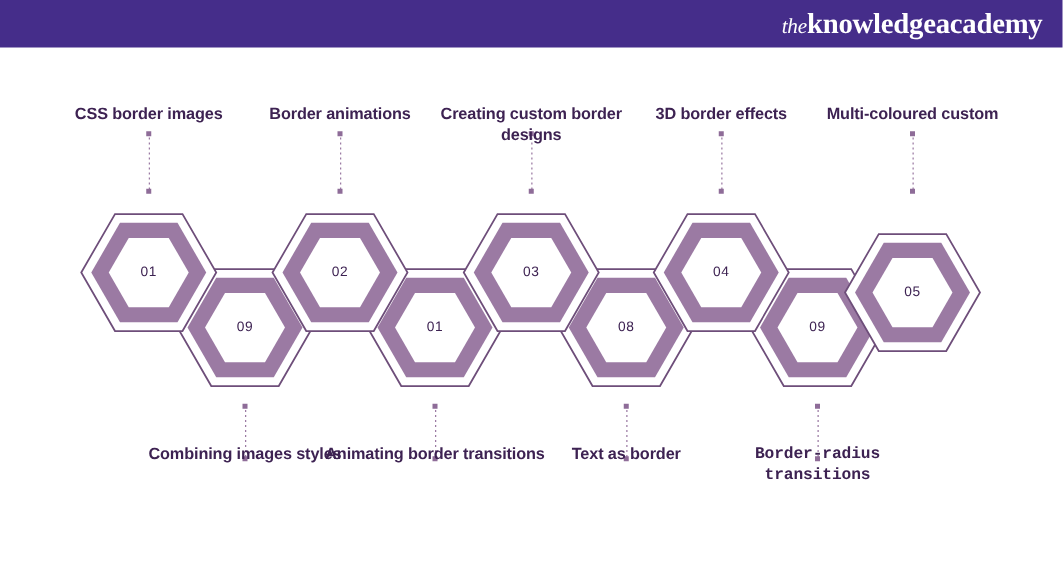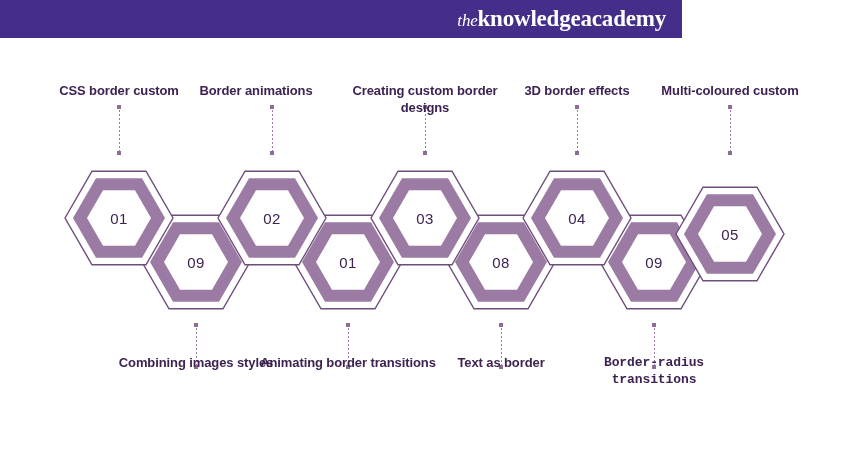--- a/index.html
+++ b/index.html
@@ -19,21 +19,21 @@
     width: 850px;
     height: 450px;
     background: #ffffff;
   }
 
   
   .header {
     position: absolute;
     left: 0;
     top: 0;
-    width: 682px;
+    width: 850px;
     height: 38px;
     background: #452D8A;
   }
   .logo {
     position: absolute;
     right: 16px;
     top: 5px;
     font-family: "Liberation Serif", serif;
     color: #ffffff;
     font-size: 22px;
@@ -88,21 +88,21 @@
   .hex-num {
     position: absolute;
     left: 0;
     top: 0;
     width: 110px;
     height: 124px;
     display: flex;
     align-items: center;
     justify-content: center;
     font-family: "Liberation Sans", sans-serif;
-    font-size: 15px;
+    font-size: 11px;
     font-weight: 400;
     color: #3D2252;
     letter-spacing: 0.4px;
     pointer-events: none;
   }
 
   
   .conn {
     position: absolute;
     width: 3px;
@@ -275,22 +275,22 @@
         <div class="hex-node" style="left: 654px; top: 224px; z-index: 2;">
           <svg viewBox="0 0 110 124">
             <polygon points="1.00,62.00 28.00,15.20 82.00,15.20 109.00,62.00 82.00,108.80 28.00,108.80" fill="#ffffff" stroke="#6E4E7A" stroke-width="1.4"></polygon>
             <polygon points="9.00,62.00 32.00,22.20 78.00,22.20 101.00,62.00 78.00,101.80 32.00,101.80" fill="#9B7AA3" stroke="none"></polygon>
             <polygon points="23.00,62.00 39.00,34.30 71.00,34.30 87.00,62.00 71.00,89.70 39.00,89.70" fill="#ffffff" stroke="none"></polygon>
           </svg>
           <div class="hex-num">09</div>
         </div>
       </div>
     <div class="label-layer" id="label-layer">
-        <div class="lbl lbl-top" style="left: 119px; top: 44px;">CSS border custom</div>
-        <div class="lbl lbl-top" style="left: 256px; top: 44px;">Border animations</div>
+        <div class="lbl lbl-top" style="left: 119px; top: 44px;">CSS border images</div>
+        <div class="lbl lbl-top" style="left: 272px; top: 44px;">Border animations</div>
         <div class="lbl lbl-top" style="left: 425px; top: 44px;">Creating custom border designs</div>
         <div class="lbl lbl-top" style="left: 577px; top: 44px;">3D border effects</div>
         <div class="lbl lbl-top" style="left: 730px; top: 44px;">Multi-coloured custom</div>
         <div class="lbl lbl-bot" style="left: 196px; top: 316px;">Combining images styles</div>
         <div class="lbl lbl-bot" style="left: 348px; top: 316px;">Animating border transitions</div>
         <div class="lbl lbl-bot" style="left: 501px; top: 316px;">Text as border</div>
         <div class="lbl lbl-bot" style="left: 654px; top: 316px; font-family: Liberation Mono, monospace;">Border-radius transitions</div>
       </div>
   </div>
 

